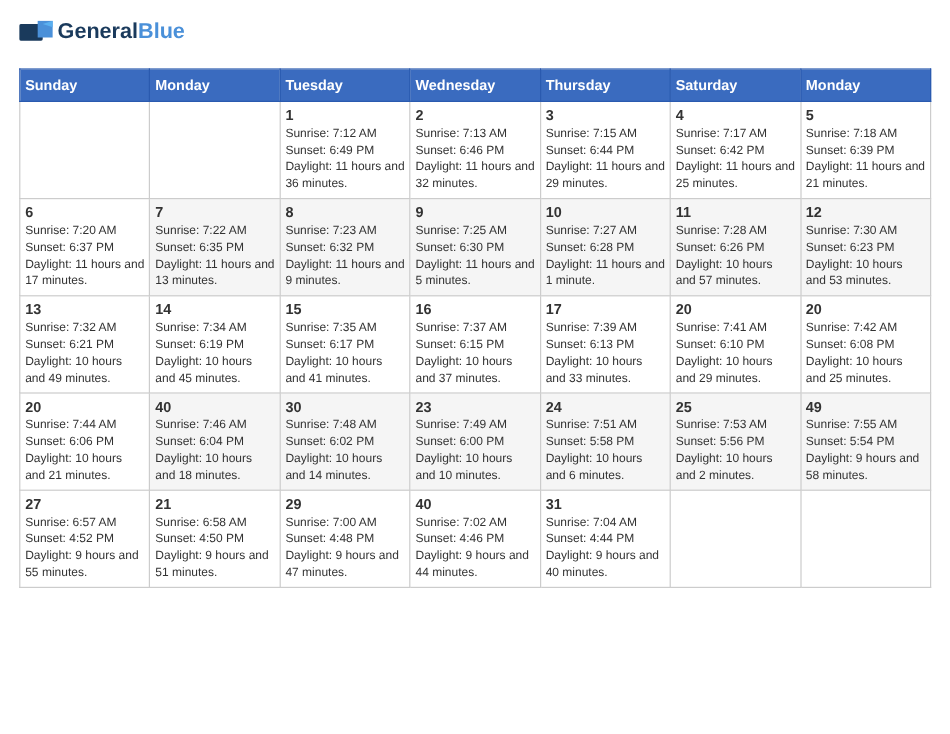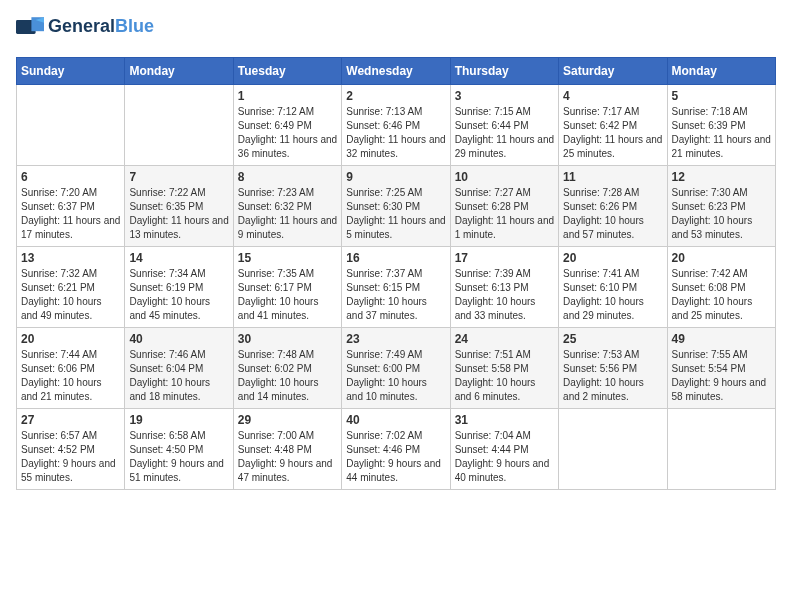--- a/index.html
+++ b/index.html
@@ -230,21 +230,21 @@
           <span class="day-number">49</span>
           <div class="day-info">Sunrise: 7:55 AM<br>Sunset: 5:54 PM<br>Daylight: 9 hours and 58 minutes.</div>
         </td>
       </tr>
       <tr>
         <td>
           <span class="day-number">27</span>
           <div class="day-info">Sunrise: 6:57 AM<br>Sunset: 4:52 PM<br>Daylight: 9 hours and 55 minutes.</div>
         </td>
         <td>
-          <span class="day-number">19</span>
+          <span class="day-number">21</span>
           <div class="day-info">Sunrise: 6:58 AM<br>Sunset: 4:50 PM<br>Daylight: 9 hours and 51 minutes.</div>
         </td>
         <td>
           <span class="day-number">29</span>
           <div class="day-info">Sunrise: 7:00 AM<br>Sunset: 4:48 PM<br>Daylight: 9 hours and 47 minutes.</div>
         </td>
         <td>
           <span class="day-number">40</span>
           <div class="day-info">Sunrise: 7:02 AM<br>Sunset: 4:46 PM<br>Daylight: 9 hours and 44 minutes.</div>
         </td>

